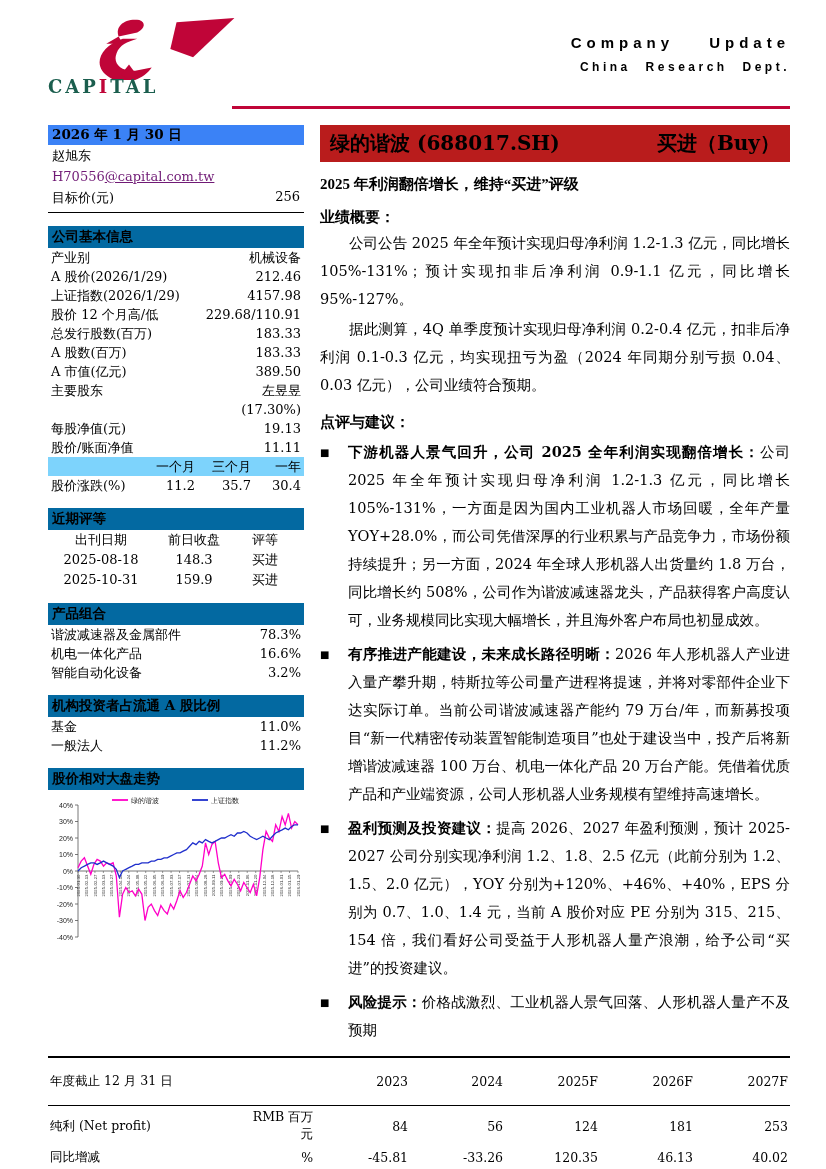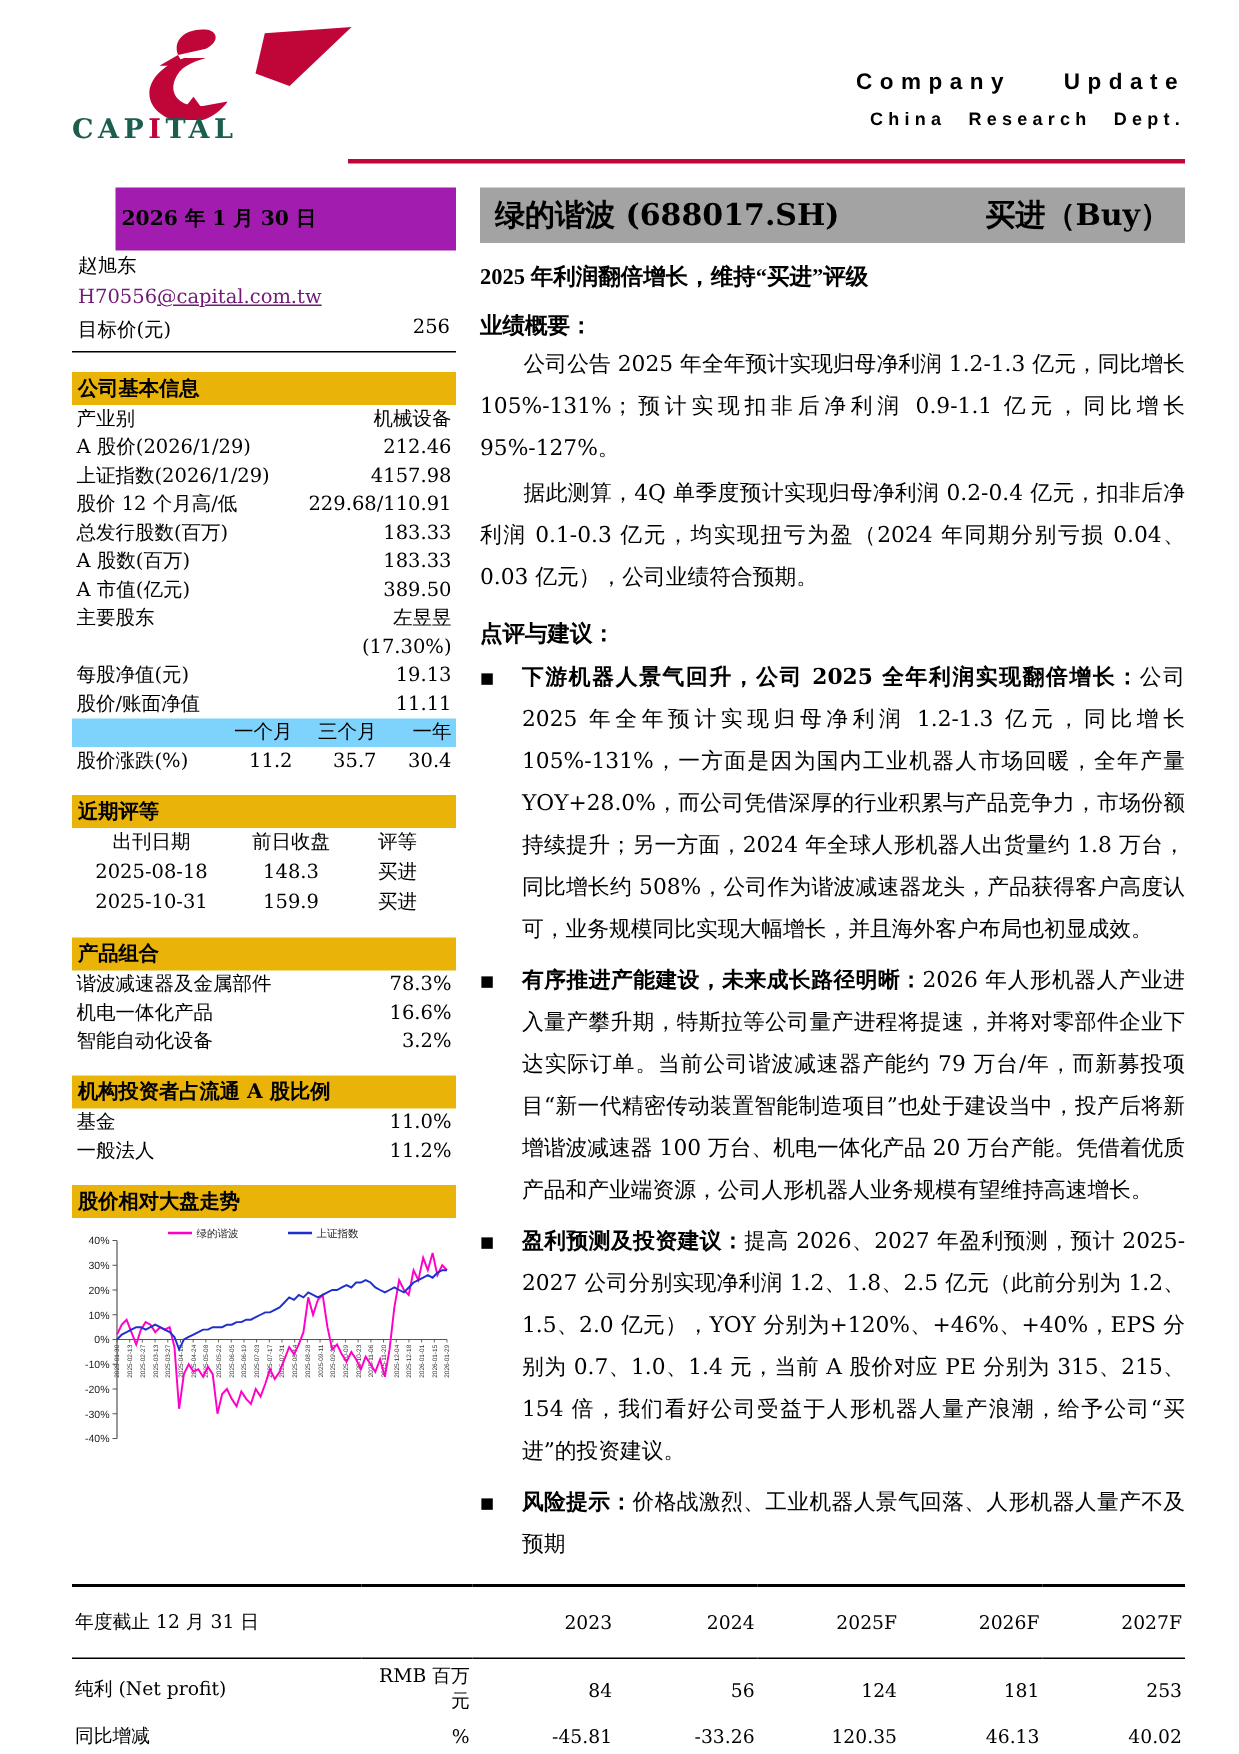--- a/index.html
+++ b/index.html
@@ -3,45 +3,45 @@
 <meta charset="utf-8">
 <style>
   html,body{margin:0;padding:0;background:#fff;}
   .page{position:relative;width:826px;height:1169px;background:#fff;box-sizing:border-box;
         padding:18px 36px 0 48px;font-family:"DejaVu Serif",serif;color:#000;overflow:hidden;}
   
   .header{position:relative;height:100px;}
   .eagle{position:absolute;left:28px;top:0;}
   .cap-text{position:absolute;left:0;top:58px;font-weight:bold;font-size:18px;letter-spacing:3px;color:#1B5E4E;font-family:"DejaVu Serif",serif;}
   .cap-text .red-i{color:#C00538;}
-  .dept{position:absolute;right:0;top:16px;text-align:right;font-family:"Liberation Sans",sans-serif;font-weight:bold;margin-top:12px;}
+  .dept{position:absolute;right:0;top:16px;text-align:right;font-family:"Liberation Sans",sans-serif;font-weight:bold;}
   .dept-l1{font-size:15px;letter-spacing:5px;word-spacing:26px;}
   .dept-l2{font-size:12px;letter-spacing:3.5px;word-spacing:8px;margin-top:9px;}
   .red-rule{position:absolute;left:184px;right:0;top:88px;height:3px;background:#C00538;}
   
   .content{display:flex;gap:16px;margin-top:7px;}
   .left-col{width:256px;flex-shrink:0;font-size:13px;}
   .right-col{flex:1;min-width:0;}
-  .graybar{background:#eab308;font-weight:bold;font-size:13.5px;padding:2px 4px;}
-  .date-bar{background:#a21caf;font-weight:bold;font-size:13.5px;padding:12px 4px;margin-left:29px;}
+  .graybar{background:#0369a1;font-weight:bold;font-size:13.5px;padding:2px 4px;}
+  .date-bar{background:#3b82f6;font-weight:bold;font-size:13.5px;padding:1px 4px;}
   .plain-row{padding:2px 4px;line-height:17px;}
   .target-row{display:flex;justify-content:space-between;padding:2px 4px 5px 4px;border-bottom:1px solid #000;}
   .sec{margin-top:13px;}
   .kv{display:flex;justify-content:space-between;padding:0 3px;line-height:19px;}
   .perf{display:grid;grid-template-columns:1fr 56px 56px 50px;line-height:19px;padding:0 3px;}
   .perf div{text-align:right;}
   .perf .pl{text-align:left;}
   .perf-h{background:#7dd3fc;}
   .rt-grid{display:grid;grid-template-columns:100px 86px 56px;line-height:20px;padding:0 3px;}
   .rt-grid div{text-align:center;}
   .email-link{color:#701a75;text-decoration:none;}
   .email-domain{text-decoration:underline;}
   .chart-wrap{margin-top:3px;}
   
-  .title-bar{background:#a3a3a3;display:flex;justify-content:space-between;align-items:center;padding:5px 10px;}
+  .title-bar{background:#b91c1c;display:flex;justify-content:space-between;align-items:center;padding:5px 10px;}
   .stock-name,.rating{font-weight:bold;font-size:20px;}
   .subtitle{font-weight:bold;font-size:15px;margin-top:13px;font-family:Liberation Serif, serif;}
   .sec-label{font-weight:bold;font-size:15px;margin-top:14px;}
   .para{font-size:14.5px;line-height:28px;text-indent:2em;text-align:justify;margin-top:2px;}
   .bullet{display:flex;margin-top:6px;}
   .bullet-marker{flex:0 0 12px;font-size:10px;line-height:28px;padding-top:1px;}
   .bullet-body{margin-left:16px;font-size:14.5px;line-height:28px;text-align:justify;}
   .bullet-body b{font-weight:bold;}
   
   .fin{width:100%;border-collapse:collapse;table-layout:fixed;margin-top:12px;font-size:12.5px;

